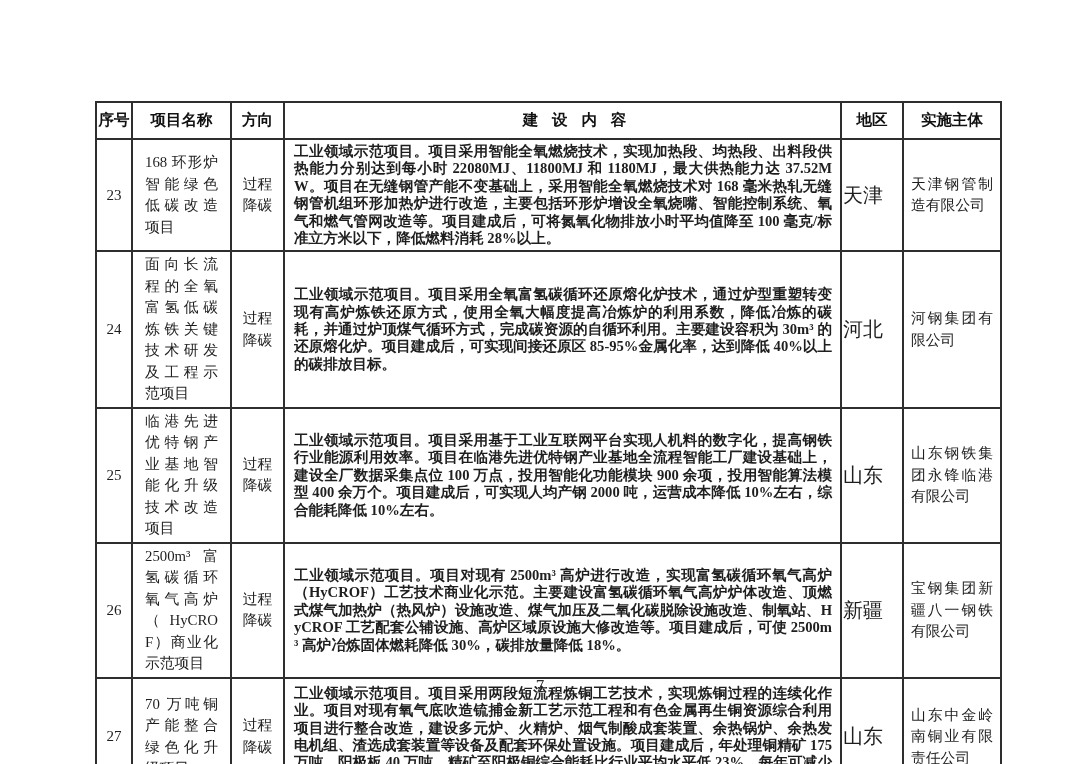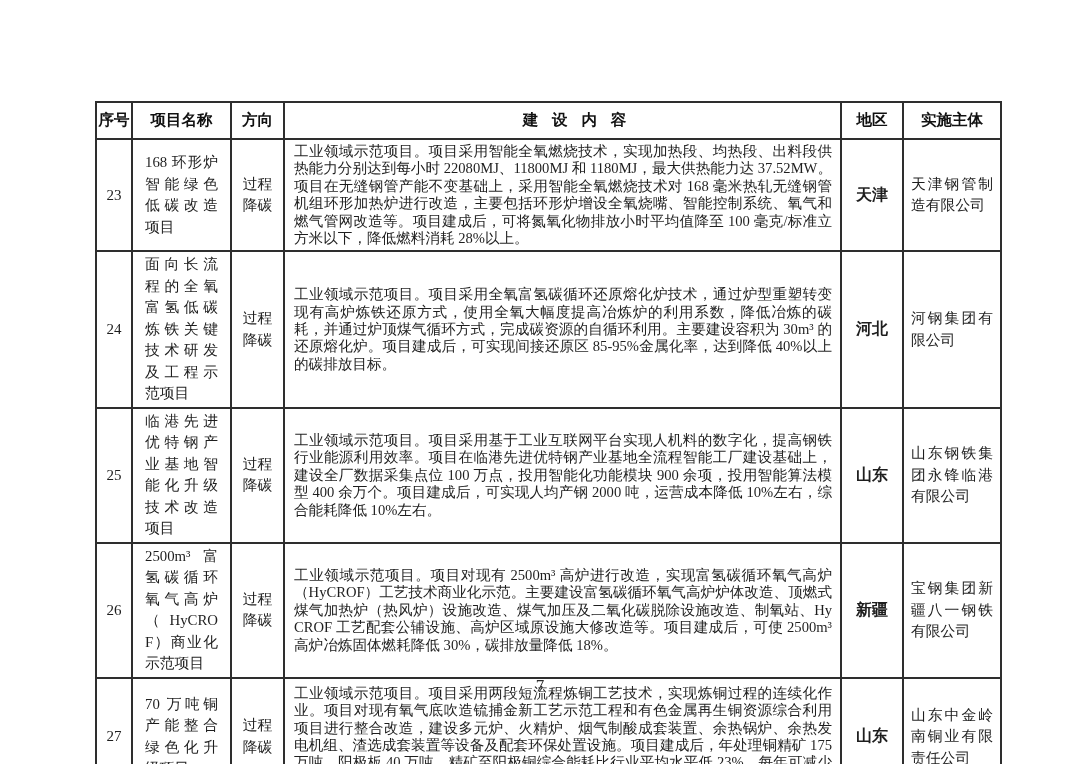--- a/index.html
+++ b/index.html
@@ -66,26 +66,26 @@
     border-radius: 19px;
   }
   td.cell-content {
     font-size: 14.6px;
     line-height: 17.4px;
     text-align: justify;
     text-justify: inter-character;
     vertical-align: middle;
     padding: 3px 8px 3px 9px;
     word-break: break-all;
+    font-weight: bold;
   }
   td.cell-region {
-    text-align: center;
+    text-align: left;
     vertical-align: middle;
-    font-size: 16px;
-    font-weight: bold;
+    font-size: 20px;
   }
   td.cell-entity {
     font-size: 14.8px;
     line-height: 21.5px;
     text-align: justify;
     text-justify: inter-character;
     vertical-align: middle;
     padding: 4px 7px;
     word-break: break-all;
   }

